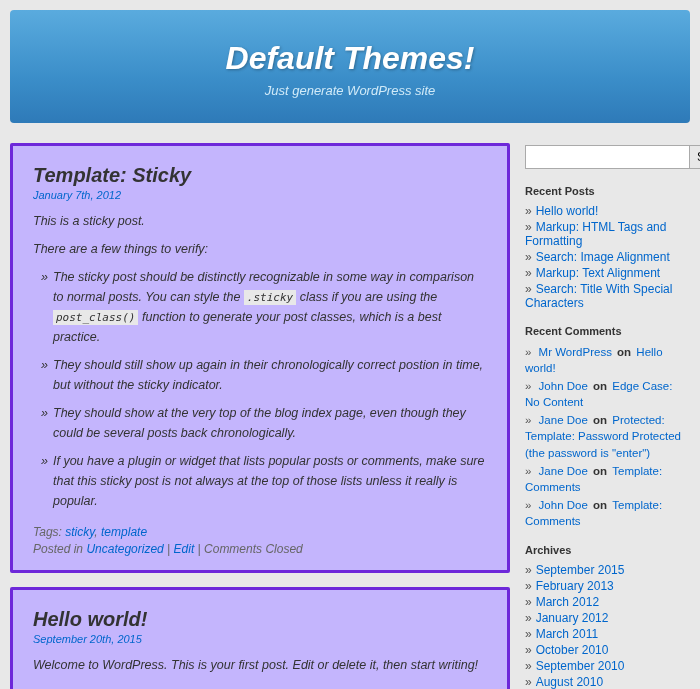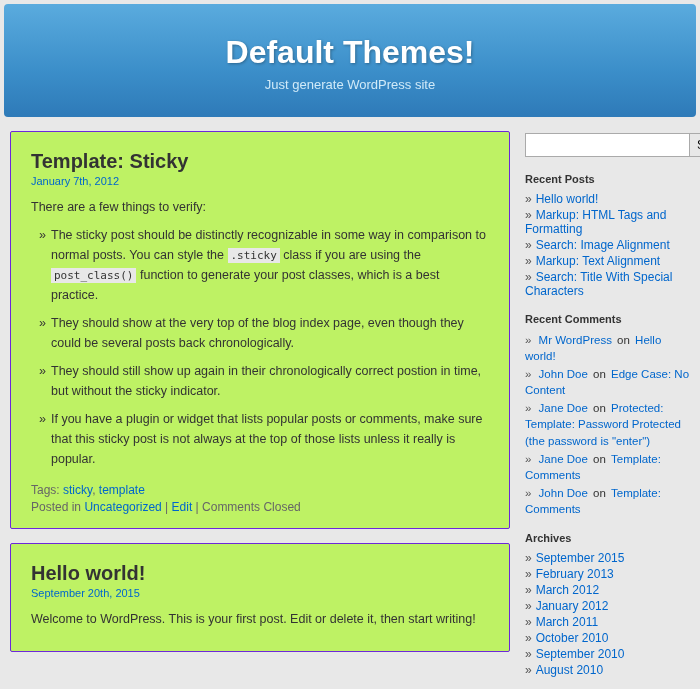--- a/index.html
+++ b/index.html
@@ -3,22 +3,23 @@
   <meta charset="utf-8">
   <style>
     * { margin: 0; padding: 0; box-sizing: border-box; }
     body { font-family: Georgia, 'Times New Roman', serif; font-size: 13px; background: #e8e8e8; color: #333; }
 
     
     #header {
       background: linear-gradient(180deg, #5aabde 0%, #3b8ec9 60%, #2e7ab8 100%);
       padding: 30px 20px 25px;
       text-align: center;
-      margin: 4px;
+      margin: 10px;
       border-radius: 4px;
+      font-style: italic;
     }
     #header h1 {
       font-size: 32px;
       font-weight: bold;
       color: #fff;
       text-shadow: 1px 1px 3px rgba(0,0,0,0.3);
       font-family: Arial, sans-serif;
     }
     #header p {
       color: #d0eaf8;
@@ -36,25 +37,26 @@
     }
 
     
     #main {
       flex: 1;
       min-width: 0;
     }
 
     
     .post {
-      background: #bef264;
-      border: 1px solid #6d28d9;
+      background: #c4b5fd;
+      border: 3px solid #6d28d9;
       padding: 18px 20px 14px;
       margin-bottom: 14px;
       border-radius: 2px;
+      font-style: italic;
     }
     .post-title {
       font-size: 20px;
       font-weight: bold;
       color: #333;
       font-family: Arial, sans-serif;
       margin-bottom: 2px;
     }
     .post-date {
       color: #0066cc;
@@ -153,20 +155,21 @@
       margin-right: 4px;
       color: #555;
     }
     .sidebar-section ul li a {
       color: #0066cc;
       text-decoration: none;
     }
     .sidebar-section ul li .on-text {
       color: #333;
       margin: 0 2px;
+      font-weight: bold;
     }
     .comment-item {
       font-size: 11.5px;
       padding: 2px 0;
       line-height: 1.4;
     }
   </style>
 </head>
 <body>
 
@@ -176,25 +179,26 @@
 </div>
 
 <div id="wrapper">
 
   <div id="main">
 
     <div class="post">
       <div class="post-title">Template: Sticky</div>
       <div class="post-date">January 7th, 2012</div>
       <div class="post-content">
+        <p>This is a sticky post.</p>
         <p>There are a few things to verify:</p>
         <ul>
           <li>The sticky post should be distinctly recognizable in some way in comparison to normal posts. You can style the <code>.sticky</code> class if you are using the <code>post_class()</code> function to generate your post classes, which is a best practice.</li>
+          <li>They should still show up again in their chronologically correct postion in time, but without the sticky indicator.</li>
           <li>They should show at the very top of the blog index page, even though they could be several posts back chronologically.</li>
-          <li>They should still show up again in their chronologically correct postion in time, but without the sticky indicator.</li>
           <li>If you have a plugin or widget that lists popular posts or comments, make sure that this sticky post is not always at the top of those lists unless it really is popular.</li>
         </ul>
       </div>
       <div class="post-footer">
         <div class="tags">
           Tags: <a>sticky</a>, <a>template</a>
         </div>
         <div>
           Posted in <a>Uncategorized</a> | <a>Edit</a> | Comments Closed
         </div>

